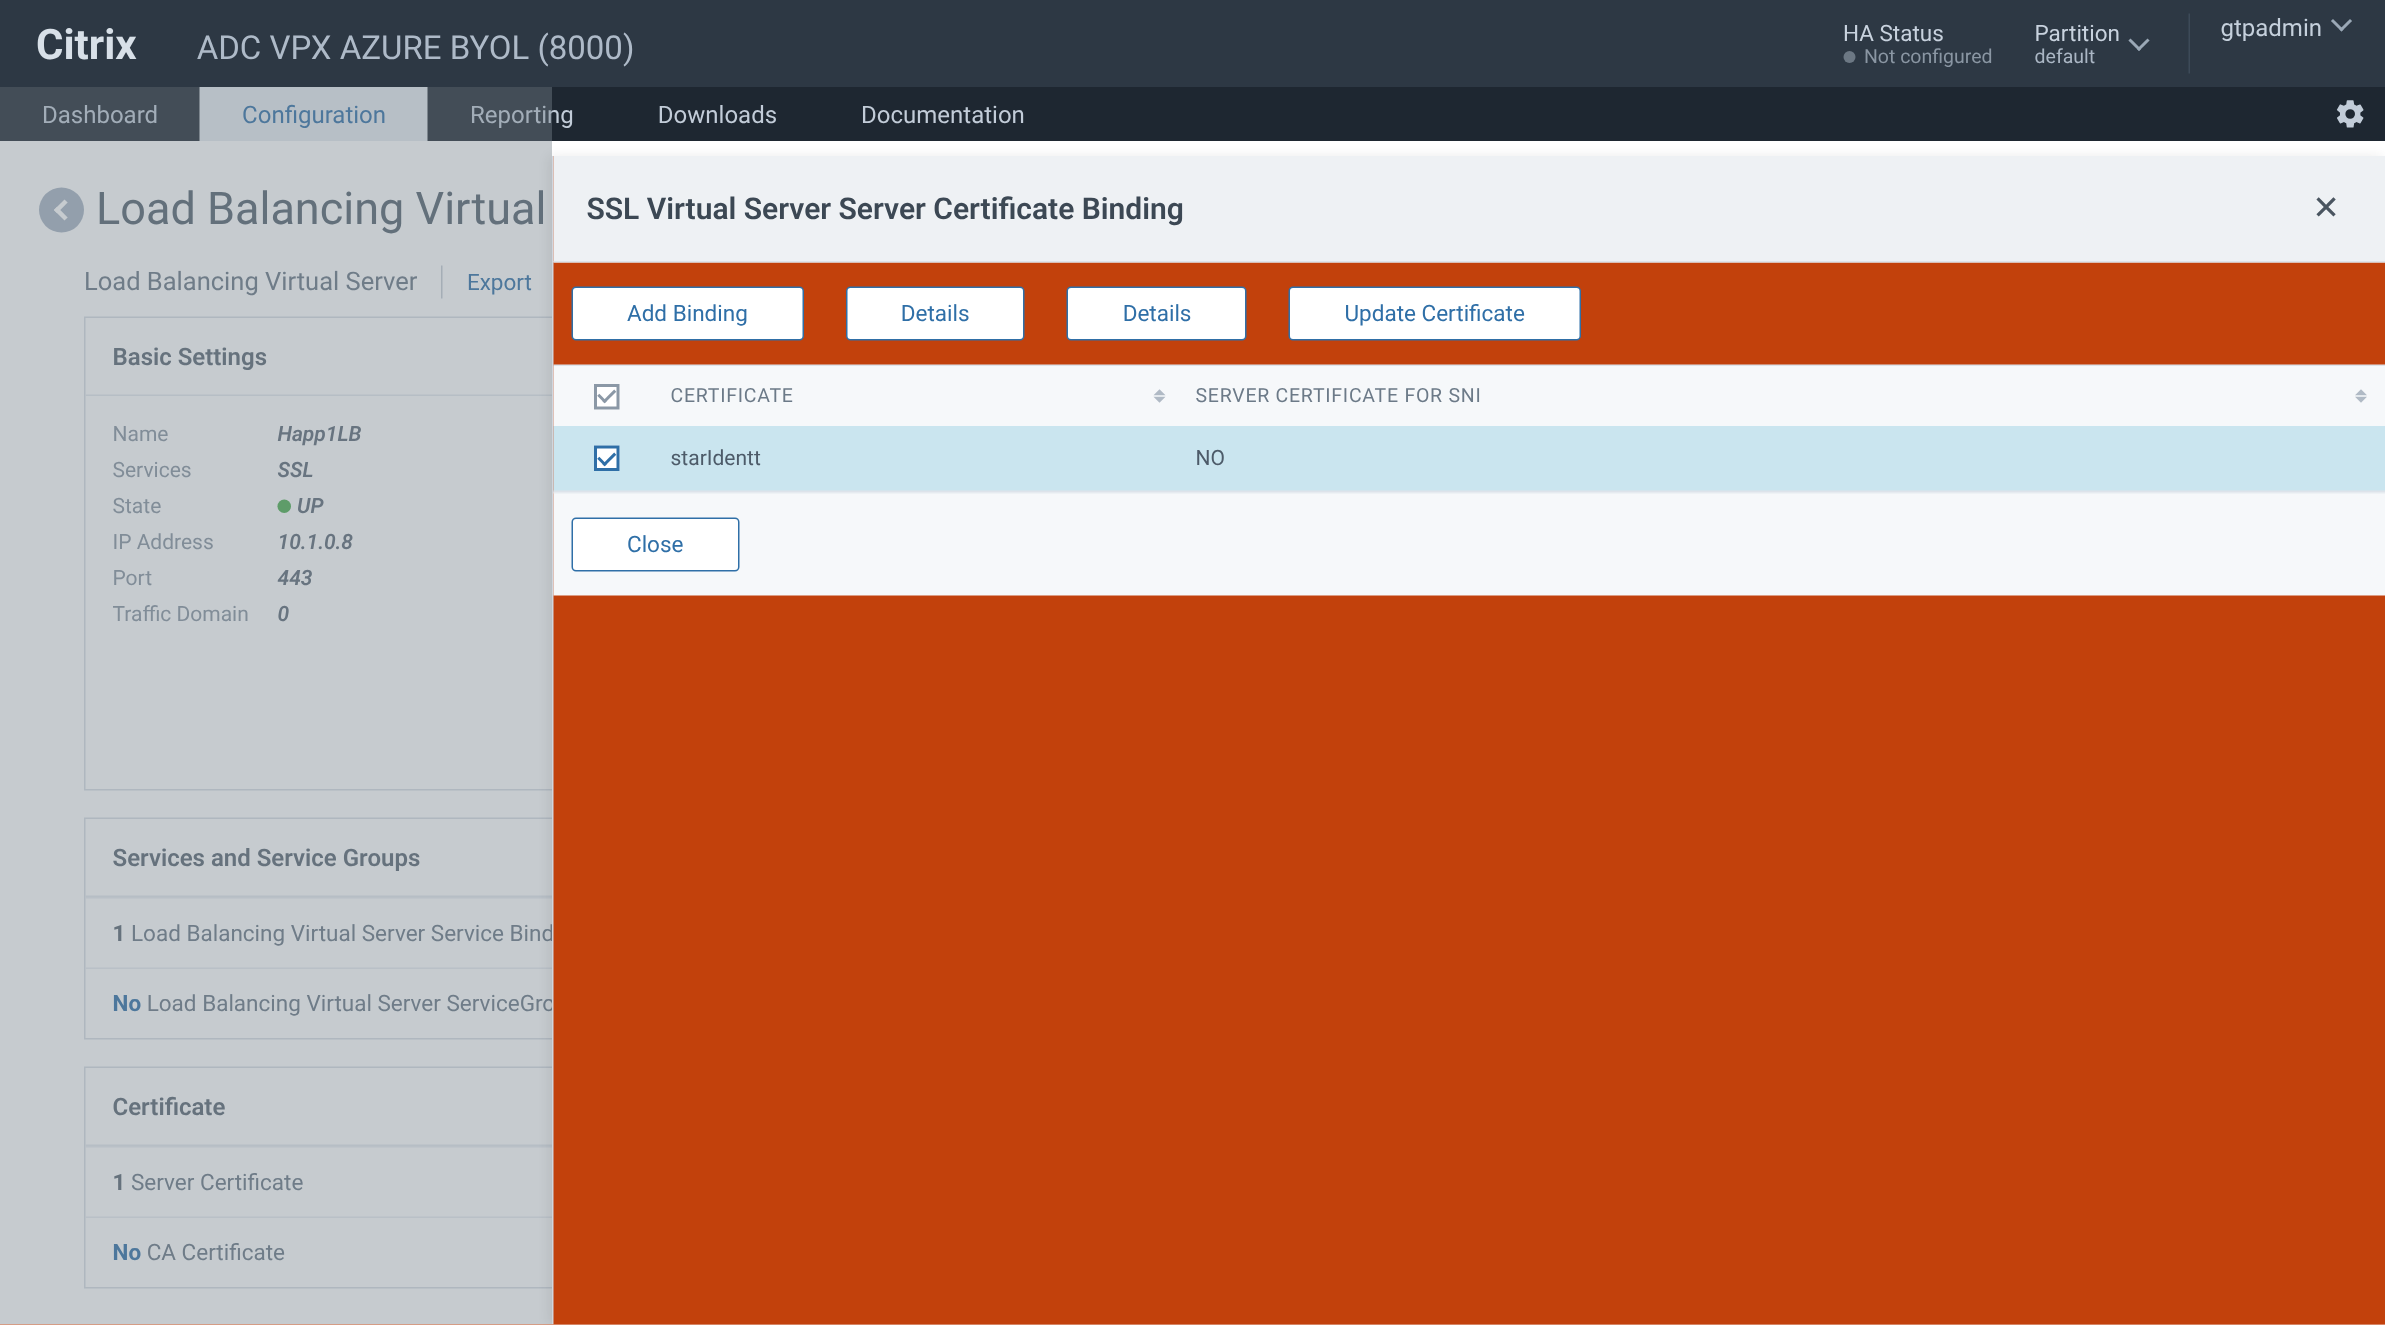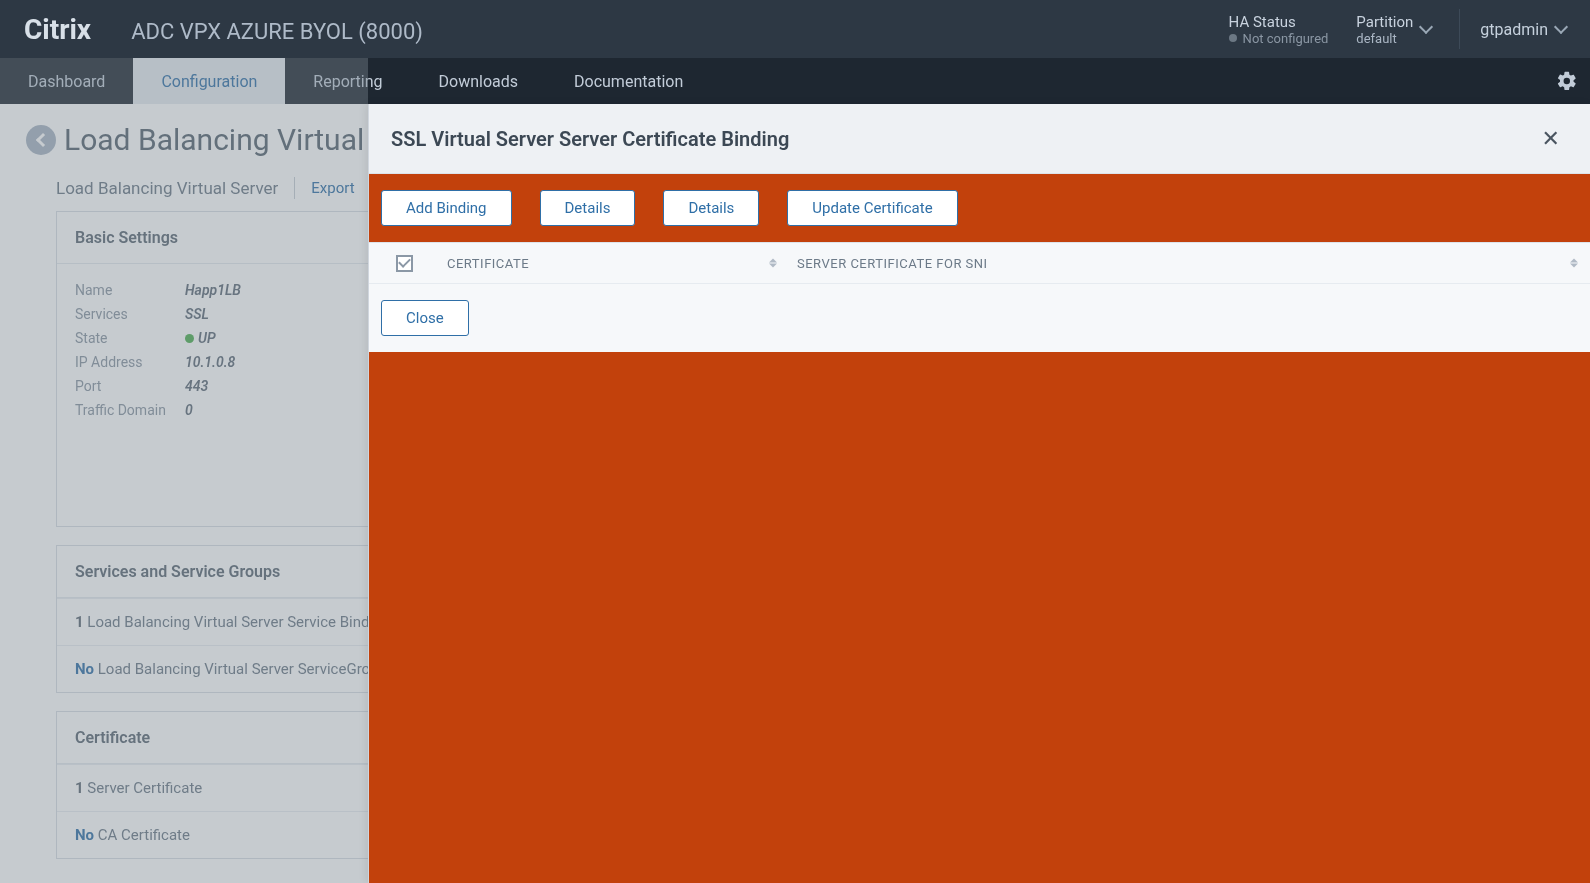--- a/index.html
+++ b/index.html
@@ -48,31 +48,31 @@
     }
     .ha-status { text-align: left; }
     .ha-title { font-size: 15px; color: #c8d2de; }
     .ha-sub { font-size: 13px; color: #8a96a3; display: flex; align-items: center; gap: 6px; }
     .status-dot {
       width: 8px; height: 8px; border-radius: 50%; background: #6c7884; display: inline-block;
     }
     .partition { font-size: 15px; color: #c8d2de; display: flex; align-items: center; gap: 8px; }
     .partition-col { display: flex; flex-direction: column; align-items: flex-start; }
     .partition-sub { font-size: 13px; color: #aab6c4; }
-    .user-area { display: flex; align-items: center; gap: 8px; padding-left: 20px; border-left: 1px solid #3d4a58; height: 40px; }
+    .user-area { display: flex; align-items: flex-start; gap: 8px; padding-left: 20px; border-left: 1px solid #3d4a58; height: 40px; }
     .chev-down {
       width: 10px; height: 10px;
       border-right: 2px solid #9aa8b6;
       border-bottom: 2px solid #9aa8b6;
       transform: rotate(45deg);
       margin-bottom: 4px;
     }
     
     .nav-tabs {
-      height: 46px;
+      height: 36px;
       background: #1e2731;
       display: flex;
       align-items: stretch;
     }
     .nav-tab {
       padding: 0 28px;
       display: flex;
       align-items: center;
       color: #c2ccd8;
       font-size: 16px;
@@ -186,21 +186,21 @@
     .panel-close { font-size: 22px; color: #4a5560; cursor: pointer; padding: 4px 8px; }
     .panel-toolbar {
       padding: 16px 12px;
       display: flex;
       gap: 28px;
     }
     .btn {
       border: 1px solid #2f6fa7;
       color: #2f6fa7;
       background: #fff;
-      padding: 8px 24px;
+      padding: 8px 36px;
       font-size: 15px;
       border-radius: 3px;
       cursor: pointer;
     }
     .table {
       border-top: 1px solid #dde3ea;
     }
     .thead {
       display: flex;
       background: #f6f8fa;
@@ -393,17 +393,24 @@
         </span>
       </div>
       <div class="col-sni">
         <span>SERVER CERTIFICATE FOR SNI</span>
         <span class="sort-icon">
           <span class="sort-up"></span>
             <span class="sort-down"></span>
         </span>
       </div>
     </div>
+    <div class="trow">
+      <div class="col-check">
+        <div class="checkbox checked"></div>
+      </div>
+      <div class="col-cert">starIdentt</div>
+      <div class="col-sni">NO</div>
+    </div>
   </div>
   <div class="panel-footer">
     <button class="btn">Close</button>
   </div>
 </div>
 
 </body></html>

